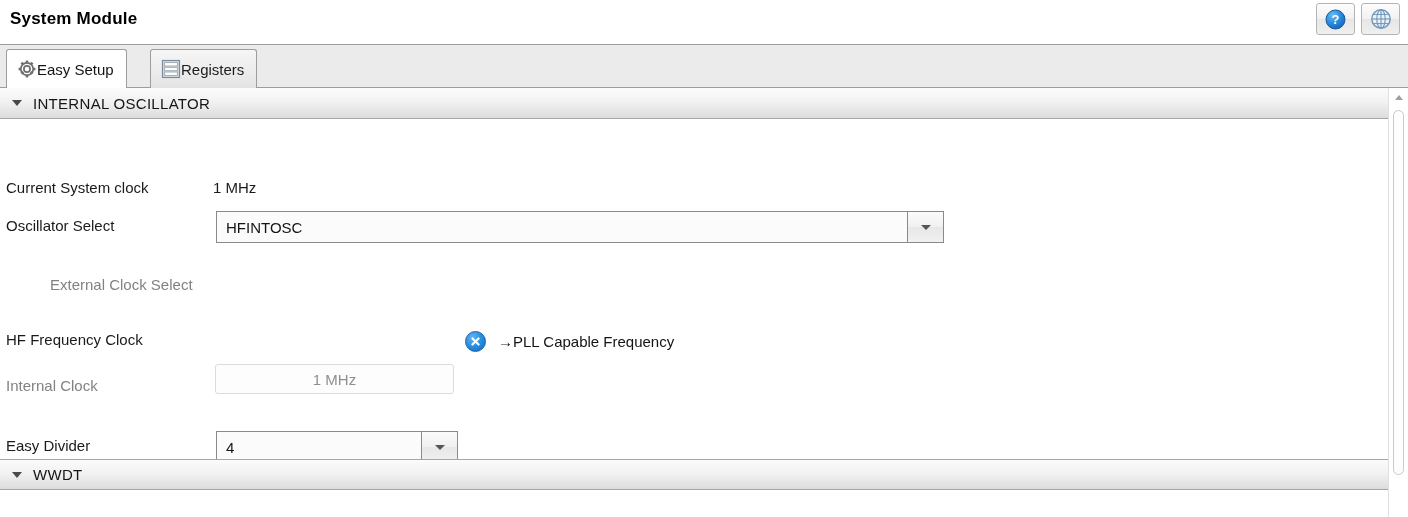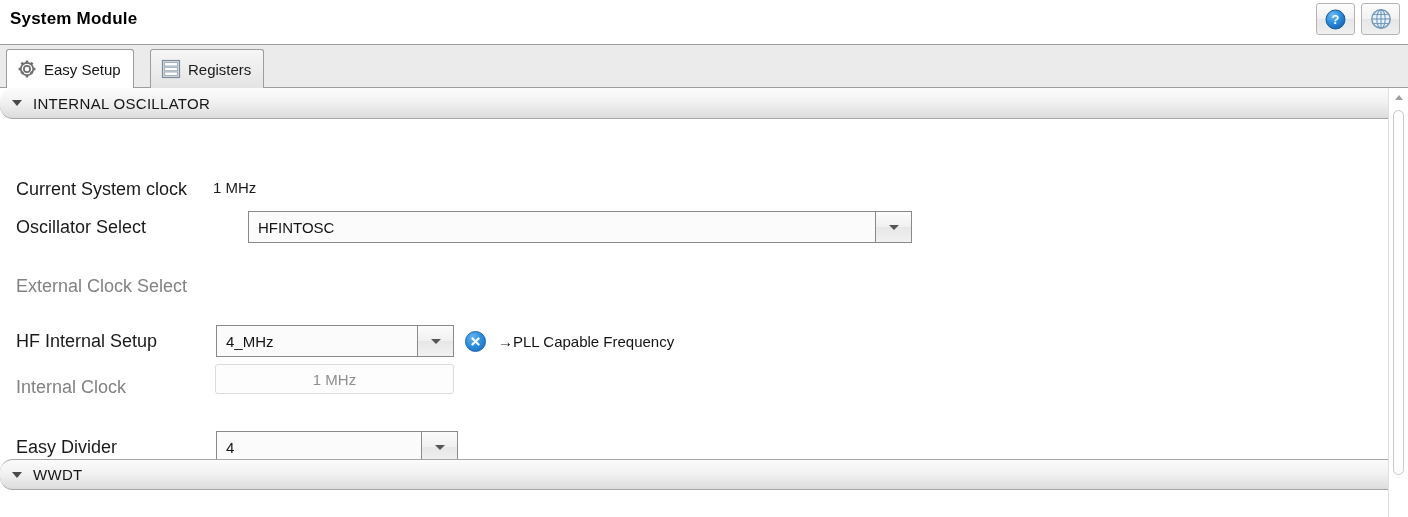--- a/index.html
+++ b/index.html
@@ -66,21 +66,20 @@
     border-bottom: 1px solid #9d9d9d;
     box-sizing: border-box;
   }
   .tab {
     position: absolute;
     top: 4px;
     height: 39px;
     box-sizing: border-box;
     display: flex;
     align-items: center;
-    gap: 7px;
     padding: 0 12px 0 10px;
     border: 1px solid #9d9d9d;
     border-bottom: none;
     border-radius: 3px 3px 0 0;
     font-size: 15px;
     cursor: pointer;
   }
   .tab.active {
     left: 6px;
     background: #ffffff;
@@ -111,21 +110,20 @@
     height: 31px;
     background: linear-gradient(to bottom, #fbfbfb 0%, #f2f2f2 45%, #dcdcdc 100%);
     border-top: 1px solid #a6a6a6;
     border-bottom: 1px solid #a6a6a6;
     box-sizing: border-box;
     display: flex;
     align-items: center;
     padding-left: 12px;
     gap: 11px;
     cursor: pointer;
-    border-radius: 13px;
   }
   .section-header.first { border-top: none; }
   .sec-title {
     font-size: 15px;
     color: #151515;
     letter-spacing: 0.3px;
   }
   .tri-down {
     width: 0; height: 0;
     border-left: 5px solid transparent;
@@ -133,22 +131,22 @@
     border-top: 6px solid #4a4a4a;
   }
 
   .section-body {
     position: relative;
     background: #ffffff;
     height: 340px;
   }
   .lbl {
     position: absolute;
-    left: 16px;
-    font-size: 18px;
+    left: 6px;
+    font-size: 15px;
     color: #1a1a1a;
     white-space: nowrap;
   }
   .lbl.disabled { color: #828282; }
 
   .value-plain {
     position: absolute;
     font-size: 15px;
     color: #1a1a1a;
     white-space: nowrap;
@@ -352,36 +350,30 @@
     <span class="tri-down"></span>
     <span class="sec-title">INTERNAL OSCILLATOR</span>
   </div>
 
   <div class="section-body">
 
     <div class="lbl" style="top:60px;">Current System clock</div>
     <div class="value-plain" style="left:213px; top:60px;">1 MHz</div>
 
     <div class="lbl" style="top:98px;">Oscillator Select</div>
-    <div class="combo" style="left:216px; top:92px; width:664px;margin-left:32px;">
+    <div class="combo" style="left:216px; top:92px; width:728px;">
       <div class="field">HFINTOSC</div>
       <div class="arrow-btn">
         <span class="caret"></span>
       </div>
     </div>
 
-    <div class="lbl disabled" style="top:157px;">External Clock Select</div>
-
-    <div class="lbl" style="top:212px;">HF Internal Setup</div>
-    <div class="combo" style="left:216px; top:206px; width:238px;">
-      <div class="field">4_MHz</div>
-      <div class="arrow-btn">
-        <span class="caret"></span>
-      </div>
-    </div>
+    <div class="lbl disabled" style="top:157px;margin-left:44px;">External Clock Select</div>
+
+    <div class="lbl" style="top:212px;">HF Frequency Clock</div>
     <div class="pll-note" style="left:465px; top:212px;">
       <span class="badge-x">
         <svg width="13" height="13" viewBox="0 0 13 13">
           <path d="M3.4 3.4 L9.6 9.6 M9.6 3.4 L3.4 9.6" stroke="#ffffff" stroke-width="2.1" stroke-linecap="round"></path>
         </svg>
       </span>
       <span>→PLL Capable Frequency</span>
     </div>
 
     <div class="lbl disabled" style="top:258px;">Internal Clock</div>

